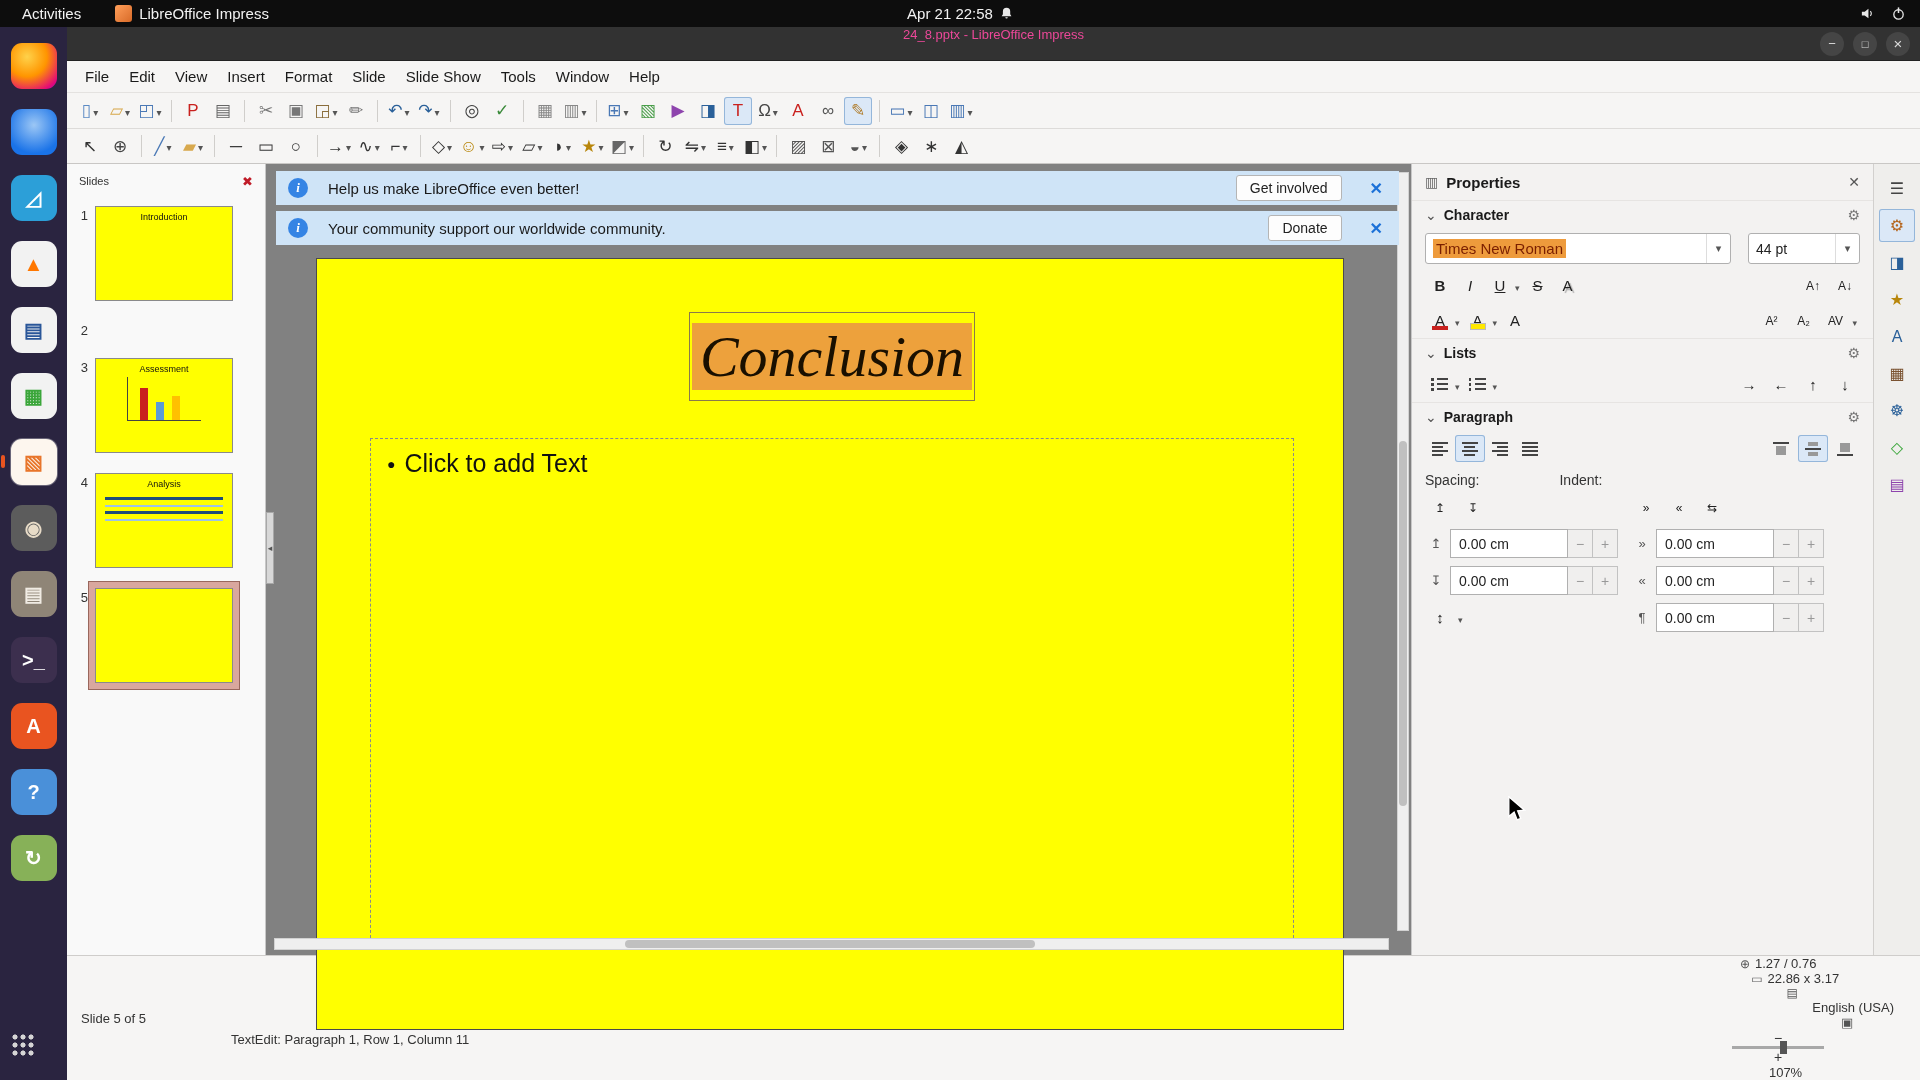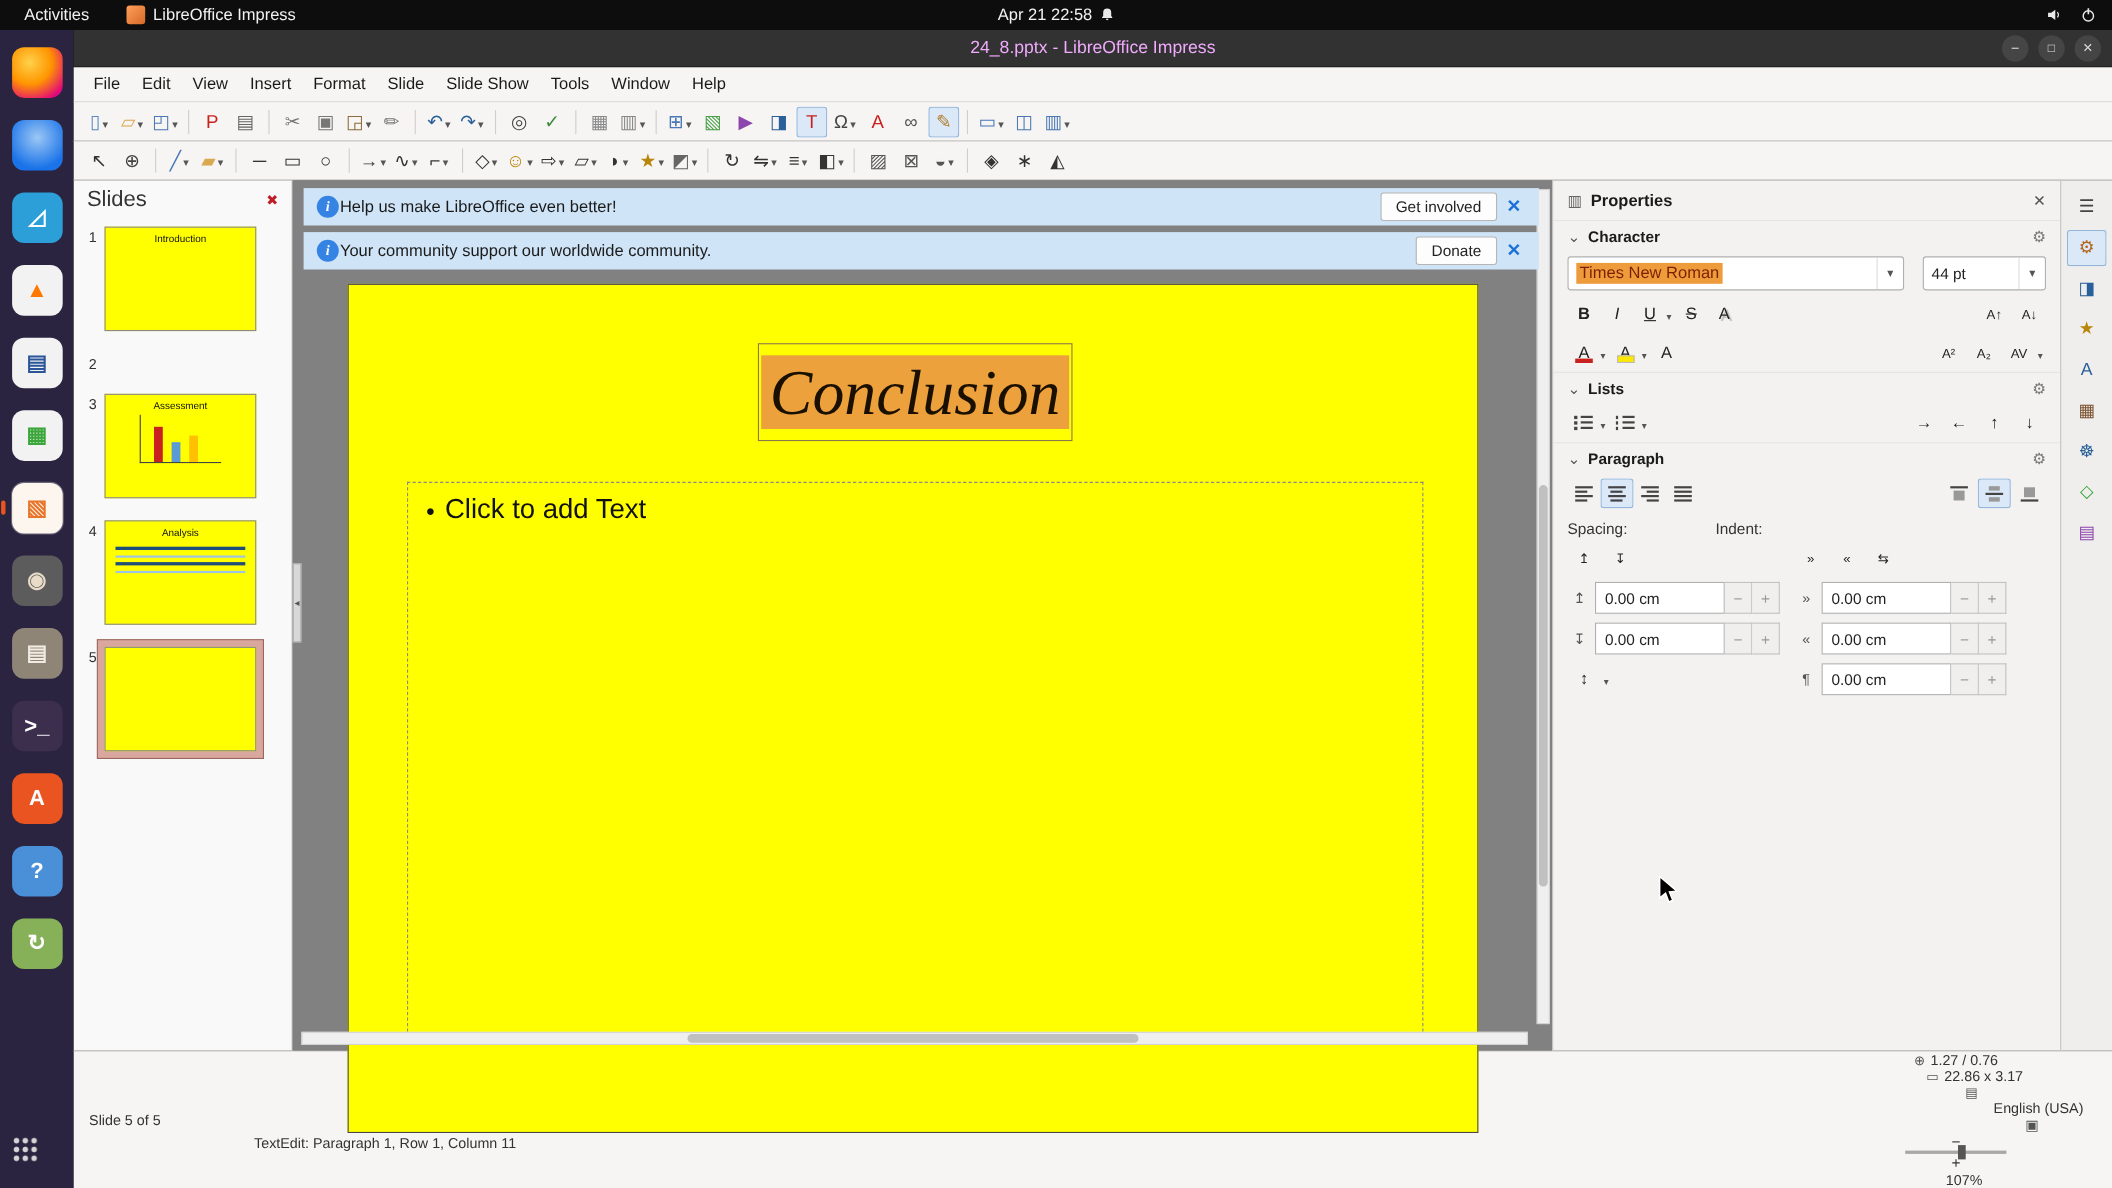--- a/index.html
+++ b/index.html
@@ -21,63 +21,63 @@
   .dock-apps { flex:1; display:flex; flex-direction:column; align-items:center; padding-top:6px; }
   .dock-icon { width:46px; height:46px; flex:0 0 46px; border-radius:11px; margin:10px 0; position:relative; display:flex; align-items:center; justify-content:center; font-size:20px; font-weight:bold; }
   .dock-icon.active { box-shadow:0 0 0 1px rgba(255,255,255,.3); }
   .dock-icon.active::before { content:''; position:absolute; left:-10px; top:16px; width:4px; height:13px; border-radius:2px; background:#e95420; }
   .dock-glyph { line-height:1; }
   .show-apps { margin-top:auto; margin-bottom:12px; background:transparent; }
   .dots { width:24px; height:24px; background-image:radial-gradient(circle,#d5d5d5 2.2px,transparent 2.9px); background-size:8px 8px; }
 
   
   .window-col { flex:1; display:flex; flex-direction:column; min-width:0; }
-  .titlebar { flex:0 0 34px; background:#323232; color:#f0abfc; display:flex; align-items:center; justify-content:center; position:relative; font-size:16px; border-bottom:1px solid #222; }
+  .titlebar { flex:0 0 34px; background:#323232; color:#ec4899; display:flex; align-items:flex-start; justify-content:center; position:relative; font-size:13px; border-bottom:1px solid #222; }
   .win-controls { position:absolute; right:10px; top:0; height:100%; display:flex; align-items:center; gap:9px; }
   .wbtn { width:24px; height:24px; border-radius:50%; background:#454545; display:flex; align-items:center; justify-content:center; font-size:13px; color:#dcdcdc; }
   .wbtn.min::after{content:'−';} .wbtn.max::after{content:'□';font-size:11px;} .wbtn.cls::after{content:'×';font-size:15px;}
 
   .menubar { flex:0 0 31px; background:#f6f5f4; display:flex; align-items:center; font-size:15px; color:#1a1a1a; padding-left:8px; }
   .menu-item { padding:4px 10px; border-radius:3px; }
 
   .toolbar { flex:0 0 36px; background:#f6f5f4; border-top:1px solid #e4e2e0; display:flex; align-items:center; padding-left:8px; }
   .toolbar.tb2 { border-top:1px solid #dddbd9; border-bottom:1px solid #c9c7c5; }
   .tbtn { height:28px; min-width:28px; padding:0 2px; display:flex; align-items:center; justify-content:center; border-radius:3px; font-size:17px; margin:0 1px; color:#444; }
   .tbtn.active { background:#dbe8f7; box-shadow:inset 0 0 0 1px #94b6da; }
   .glyph { line-height:1; }
   .dd::after { content:'▾'; font-size:10px; color:#555; }
   .dd { margin-left:2px; display:inline-block; }
   .sep { width:1px; height:22px; background:#d0cecb; margin:0 6px; display:inline-block; }
 
   .content-row { flex:1; display:flex; min-height:0; }
 
   
   .slides-panel { width:199px; background:#f9f9f9; border-right:1px solid #c8c8c8; display:flex; flex-direction:column; }
-  .sp-header { height:34px; display:flex; align-items:center; padding:0 12px; font-size:20px; color:#333; }
+  .sp-header { height:34px; display:flex; align-items:center; padding:0 12px; font-size:11px; color:#333; }
   .sp-close { margin-left:auto; color:#c01c28; font-size:13px; }
   .sp-close::after { content:'✖'; }
   .sp-list { flex:1; padding-top:8px; overflow:hidden; }
   .thumb-row { display:flex; margin-bottom:20px; }
   .thumb-num { width:28px; text-align:right; padding-right:7px; font-size:13px; color:#333; padding-top:2px; }
   .thumb { width:138px; height:95px; background:#ffff00; border:1px solid #8a8a8a; position:relative; overflow:hidden; }
   .thumb-row.active { margin-top:6px; }
   .thumb-row.active .thumb { box-shadow:0 0 0 6px #d9a79e, 0 0 0 7px #99675d; }
   .thumb-title { font-size:9px; text-align:center; padding-top:5px; color:#111; }
   .thumb-art { background-repeat:no-repeat; }
   .t-table .thumb-art { width:30px; height:24px; margin:4px 0 0 10px; border:1px solid #333; background:repeating-linear-gradient(180deg,#4a4a4a 0 3px,#999 3px 6px); }
   .t-chart .thumb-art { width:74px; height:44px; margin:3px auto 0; border-left:1px solid #444; border-bottom:1px solid #444;
     background-image:linear-gradient(#c9211e,#c9211e),linear-gradient(#5b9bd5,#5b9bd5),linear-gradient(#ffc000,#ffc000);
     background-size:8px 32px,8px 18px,8px 24px; background-position:12px 100%,28px 100%,44px 100%; }
   .t-lines .thumb-art { width:118px; height:30px; margin:6px auto 0;
     background-image:linear-gradient(#1f4e79,#1f4e79),linear-gradient(#9dc3e6,#9dc3e6),linear-gradient(#1f4e79,#1f4e79),linear-gradient(#9dc3e6,#9dc3e6);
     background-size:100% 3px,100% 2px,100% 3px,100% 2px; background-position:0 2px,0 10px,0 16px,0 24px; }
 
   
   .workspace { flex:1; background:#818181; position:relative; min-width:0; }
-  .notice { position:absolute; left:10px; right:12px; height:34px; background:#cfe4f7; display:flex; align-items:center; gap:1px; padding:0 12px; font-size:15px; color:#1a1a1a; z-index:3; }
+  .notice { position:absolute; left:10px; right:12px; height:34px; background:#cfe4f7; display:flex; align-items:center; gap:20px; padding:0 12px; font-size:15px; color:#1a1a1a; z-index:3; }
   .n1 { top:7px; } .n2 { top:47px; }
   .info-ic { width:20px; height:20px; flex:0 0 20px; border-radius:50%; background:#3584e4; color:#fff; font-weight:bold; font-style:italic; font-family:"Liberation Serif",serif; display:flex; align-items:center; justify-content:center; font-size:13px; }
   .info-ic::after { content:'i'; }
   .notice-btn { margin-left:auto; background:#fdfdfd; border:1px solid #b5b5b5; border-radius:3px; font-size:14px; padding:4px 13px; color:#222; font-family:inherit; }
   .notice-close { color:#1c71d8; font-weight:bold; font-size:16px; margin:0 4px 0 8px; }
   .notice-close::after { content:'✕'; }
 
   .slide { position:absolute; left:50px; top:94px; width:1028px; height:772px; background:#ffff00; border:1px solid #4a4a4a; }
   .title-box { position:absolute; left:372px; top:53px; width:286px; height:89px; border:1px solid #8a7a4a; display:flex; align-items:center; justify-content:center; }
   .title-text { font-family:"Liberation Serif",serif; font-style:italic; font-size:58px; color:#1a1000; background:#eda13c; padding:2px 8px; line-height:1.1; white-space:nowrap; }

